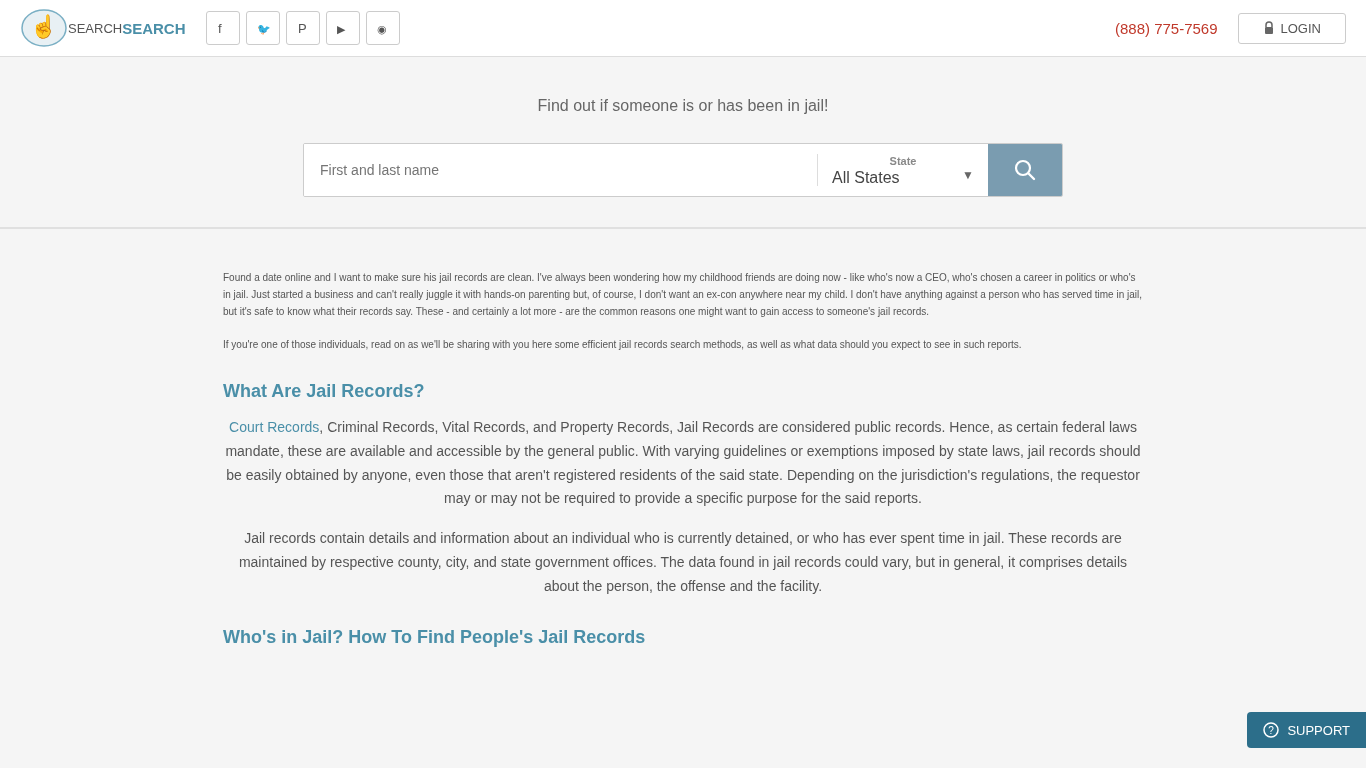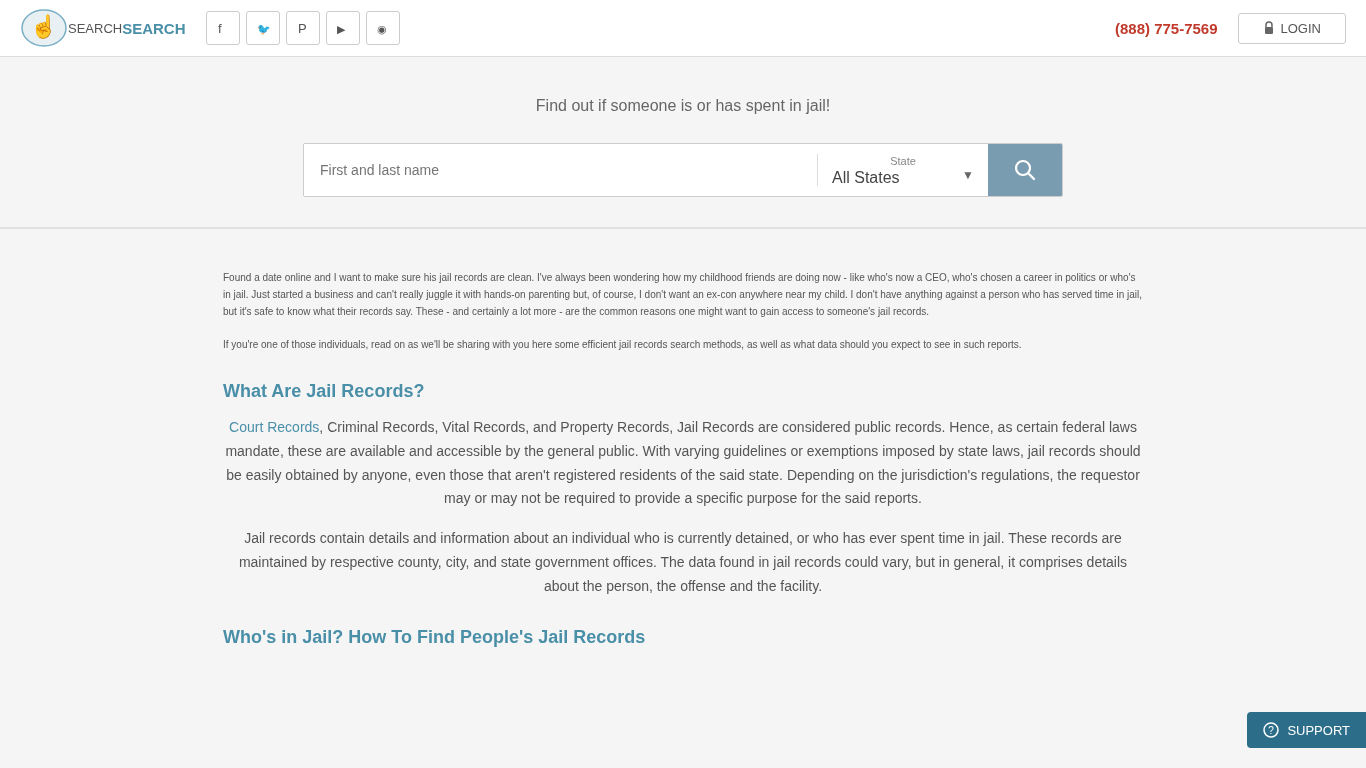--- a/index.html
+++ b/index.html
@@ -39,21 +39,21 @@
       cursor: pointer;
       background: #fff;
     }
     .header-right {
       display: flex;
       align-items: center;
       gap: 20px;
     }
     .phone-number {
       color: #c0392b;
-      font-weight: bold;
+      font-weight: normal;
       font-size: 15px;
     }
     .login-btn {
       border: 1px solid #ccc;
       background: #fff;
       padding: 7px 24px;
       border-radius: 3px;
       cursor: pointer;
       font-size: 13px;
       color: #555;
@@ -109,20 +109,21 @@
       flex-direction: column;
       justify-content: center;
       padding: 8px 14px;
       min-width: 170px;
       background: #fff;
     }
     .state-label {
       font-size: 11px;
       color: #888;
       margin-bottom: 2px;
+      font-weight: bold;
     }
     .state-select {
       border: none;
       outline: none;
       font-size: 16px;
       color: #444;
       background: transparent;
       appearance: none;
       -webkit-appearance: none;
       cursor: pointer;
@@ -252,21 +253,21 @@
       <svg width="12" height="14" viewBox="0 0 12 14">
           <rect x="2" y="6" width="8" height="7" rx="1" fill="#666"></rect>
           <path d="M3 6V4a3 3 0 016 0v2" stroke="#666" stroke-width="1.5" fill="none"></path>
         </svg>
       <span>LOGIN</span>
     </button>
   </div>
 </header>
 
 <section class="hero">
-  <p class="hero-subtitle">Find out if someone is or has spent in jail!</p>
+  <p class="hero-subtitle">Find out if someone is or has been in jail!</p>
   <div class="search-bar">
     <input class="search-name-input" type="text" placeholder="First and last name" style="">
     <div class="search-divider"></div>
     <div class="state-select-wrapper">
       <span class="state-label">State</span>
       <select class="state-select" id="state-select">
       <option value="All States">All States</option><option value="Alabama">Alabama</option><option value="Alaska">Alaska</option><option value="Arizona">Arizona</option><option value="Arkansas">Arkansas</option><option value="California">California</option><option value="Colorado">Colorado</option><option value="Connecticut">Connecticut</option><option value="Delaware">Delaware</option><option value="Florida">Florida</option><option value="Georgia">Georgia</option><option value="Hawaii">Hawaii</option><option value="Idaho">Idaho</option><option value="Illinois">Illinois</option><option value="Indiana">Indiana</option><option value="Iowa">Iowa</option><option value="Kansas">Kansas</option><option value="Kentucky">Kentucky</option><option value="Louisiana">Louisiana</option><option value="Maine">Maine</option><option value="Maryland">Maryland</option><option value="Massachusetts">Massachusetts</option><option value="Michigan">Michigan</option><option value="Minnesota">Minnesota</option><option value="Mississippi">Mississippi</option><option value="Missouri">Missouri</option><option value="Montana">Montana</option><option value="Nebraska">Nebraska</option><option value="Nevada">Nevada</option><option value="New Hampshire">New Hampshire</option><option value="New Jersey">New Jersey</option><option value="New Mexico">New Mexico</option><option value="New York">New York</option><option value="North Carolina">North Carolina</option><option value="North Dakota">North Dakota</option><option value="Ohio">Ohio</option><option value="Oklahoma">Oklahoma</option><option value="Oregon">Oregon</option><option value="Pennsylvania">Pennsylvania</option><option value="Rhode Island">Rhode Island</option><option value="South Carolina">South Carolina</option><option value="South Dakota">South Dakota</option><option value="Tennessee">Tennessee</option><option value="Texas">Texas</option><option value="Utah">Utah</option><option value="Vermont">Vermont</option><option value="Virginia">Virginia</option><option value="Washington">Washington</option><option value="West Virginia">West Virginia</option><option value="Wisconsin">Wisconsin</option><option value="Wyoming">Wyoming</option></select>
       <span class="state-select-arrow">▼</span>
     </div>
     <button class="search-btn">

